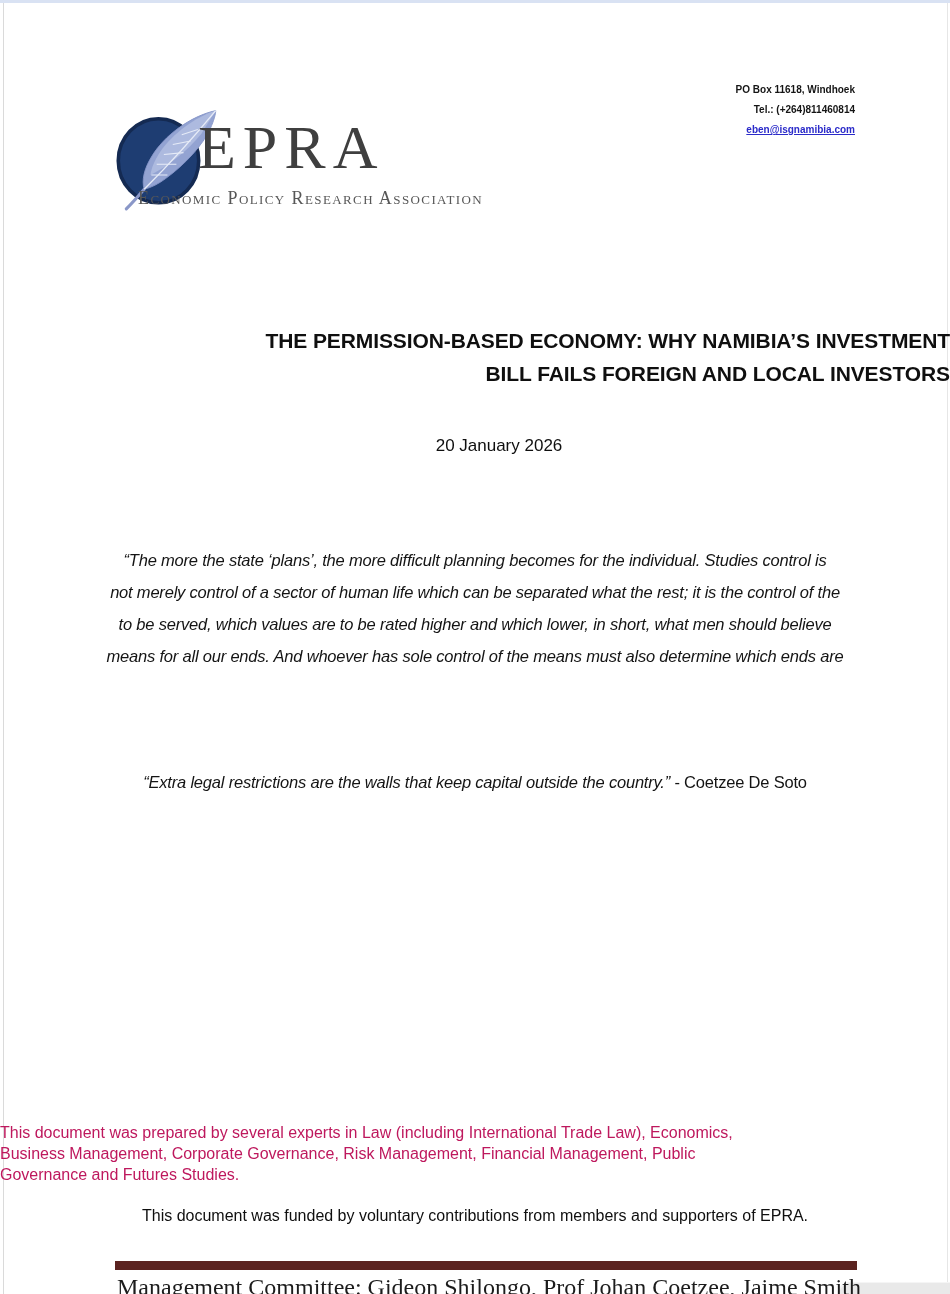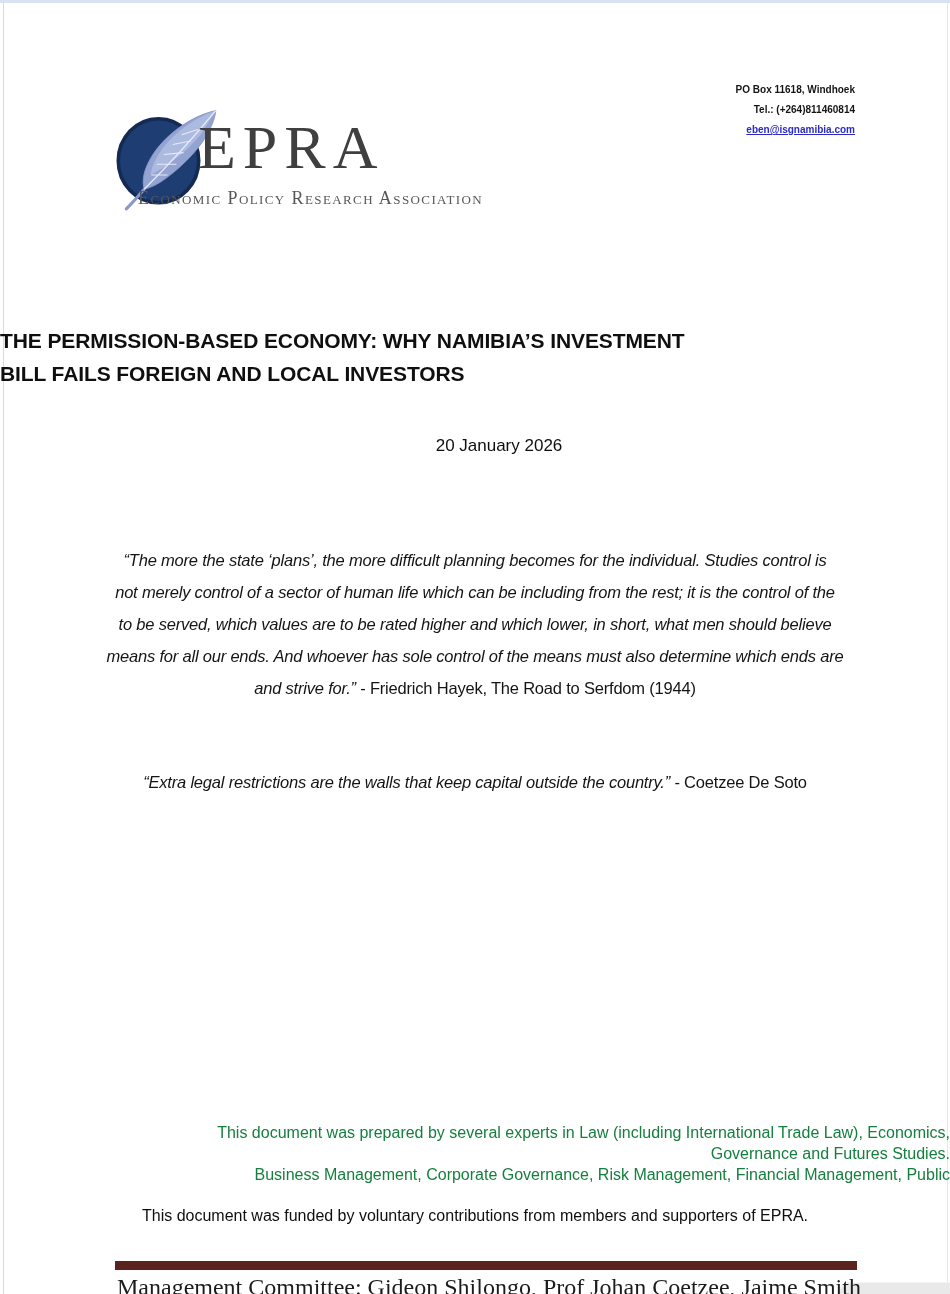--- a/index.html
+++ b/index.html
@@ -43,21 +43,21 @@
   .logo-tagline {
     position:absolute; left:26px; top:88px;
     font-family:"Liberation Serif", serif;
     font-variant:small-caps; font-size:18px; letter-spacing:1.4px;
     color:#575757; white-space:nowrap;
   }
 
   
   .doc-title {
     position:absolute; top:324px; left:0; width:100%;
-    text-align:left; font-weight:bold; font-size:21px;
+    text-align:right; font-weight:bold; font-size:21px;
     line-height:33px; letter-spacing:-0.1px; color:#0f0f0f;
   }
   .doc-title .line { display:block; white-space:nowrap; }
   .doc-date {
     position:absolute; top:436px; left:3px; width:100%;
     text-align:center; font-weight:normal; font-size:17px; color:#0f0f0f;padding-left:42px;
   }
 
   
   .quote {
@@ -67,21 +67,21 @@
   }
   .quote-hayek  { top:544px; }
   .quote-desoto { top:766px; }
   .quote .line { display:block; white-space:nowrap; font-style:italic; }
   .quote .italic { font-style:italic; }
   .quote .attrib { font-style:normal; }
 
   
   .prepared {
     position:absolute; top:1122px; left:0; width:100%;
-    text-align:right; font-size:16px; line-height:21px; color:#15803d;
+    text-align:left; font-size:16px; line-height:21px; color:#be185d;
   }
   .prepared .line { display:block; white-space:nowrap; }
   .funded {
     position:absolute; top:1207px; left:0; width:100%;
     text-align:center; font-size:16px; font-weight:normal; color:#0f0f0f;
     white-space:nowrap;
   }
   .divider-bar {
     position:absolute; left:115px; top:1261px; width:742px; height:9px;
     background:#5b2320;
@@ -121,33 +121,32 @@
 
 <h1 class="doc-title">
   <span class="line">THE PERMISSION-BASED ECONOMY: WHY NAMIBIA’S INVESTMENT</span>
   <span class="line">BILL FAILS FOREIGN AND LOCAL INVESTORS</span>
 </h1>
 
 <div class="doc-date">20 January 2026</div>
 
 <div class="quote quote-hayek">
   <span class="line">“The more the state ‘plans’, the more difficult planning becomes for the individual. Studies control is</span>
-  <span class="line">not merely control of a sector of human life which can be including from the rest; it is the control of the</span>
+  <span class="line">not merely control of a sector of human life which can be separated what the rest; it is the control of the</span>
   <span class="line">to be served, which values are to be rated higher and which lower, in short, what men should believe</span>
   <span class="line">means for all our ends. And whoever has sole control of the means must also determine which ends are</span>
-  <span class="line"><span class="italic">and strive for.”</span><span class="attrib"> - Friedrich Hayek, The Road to Serfdom (1944)</span></span>
 </div>
 
 <div class="quote quote-desoto">
   <span class="line" style="font-style:normal;"><span class="italic">“Extra legal restrictions are the walls that keep capital outside the country.”</span><span class="attrib"> - Coetzee De Soto</span></span>
 </div>
 
 <div class="prepared">
   <span class="line">This document was prepared by several experts in Law (including International Trade Law), Economics,</span>
+  <span class="line">Business Management, Corporate Governance, Risk Management, Financial Management, Public</span>
   <span class="line">Governance and Futures Studies.</span>
-  <span class="line">Business Management, Corporate Governance, Risk Management, Financial Management, Public</span>
 </div>
 
 <div class="funded">This document was funded by voluntary contributions from members and supporters of EPRA.</div>
 
 <div class="divider-bar"></div>
 
 <div class="footer-line">Management Committee: Gideon Shilongo, Prof Johan Coetzee, Jaime Smith</div>
 
 </body></html>

